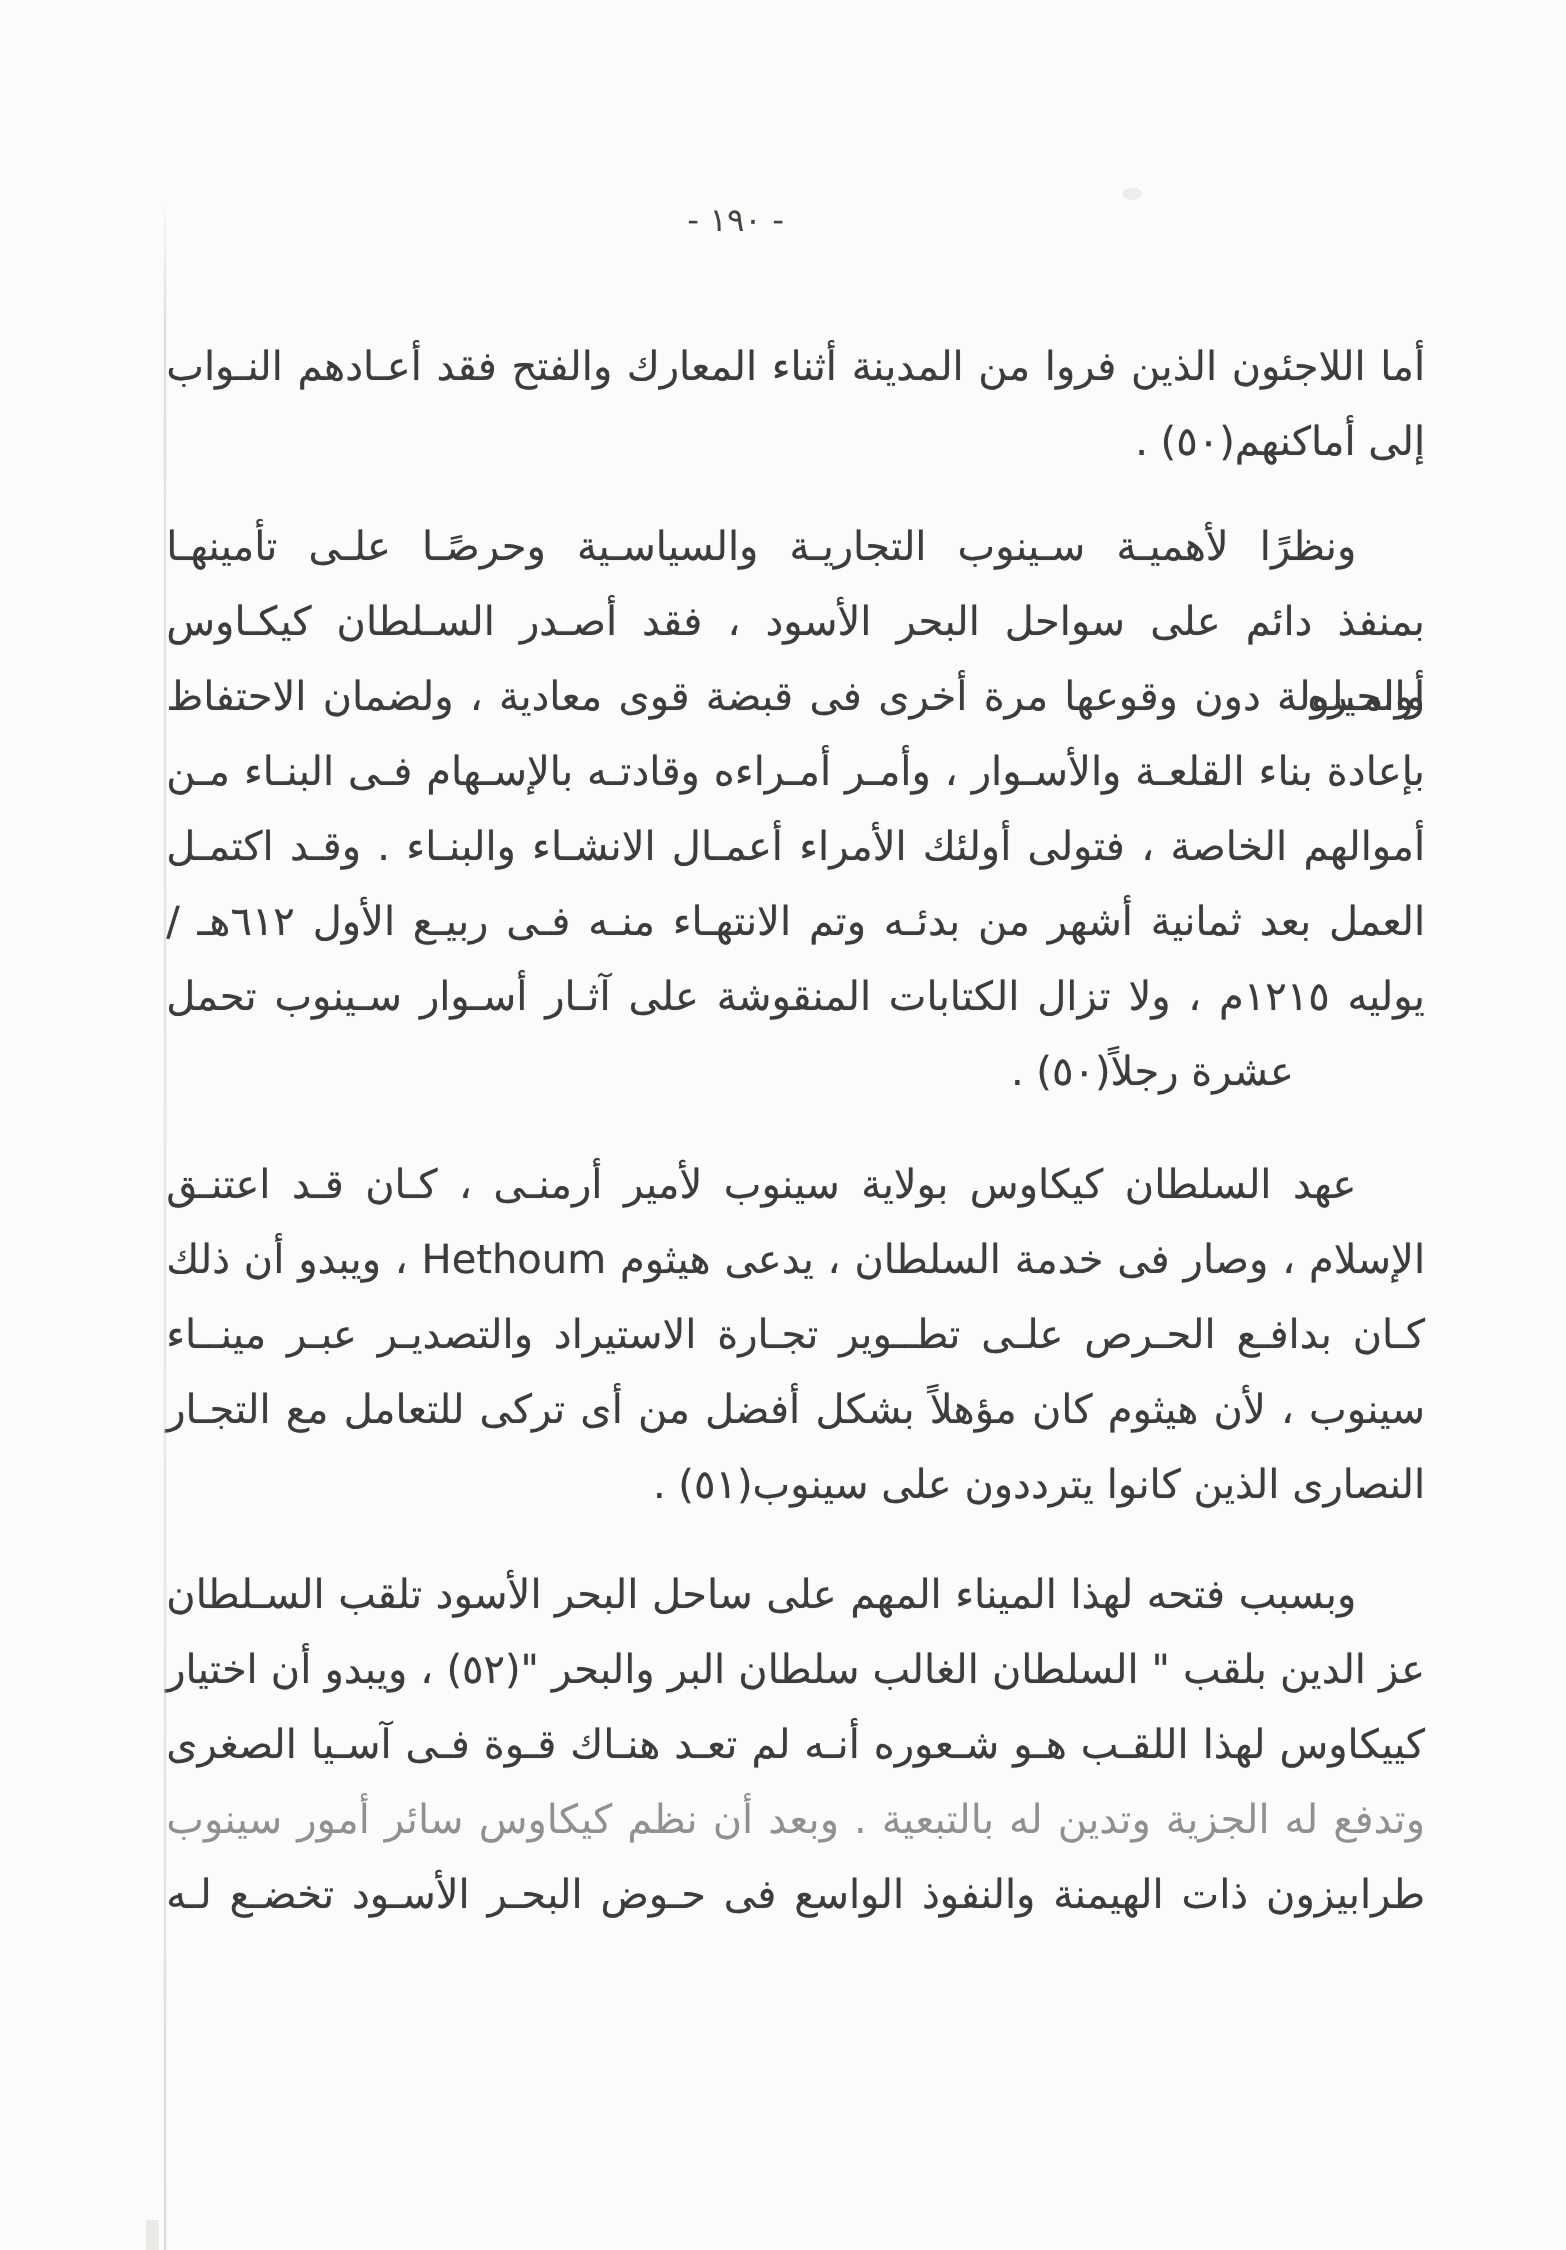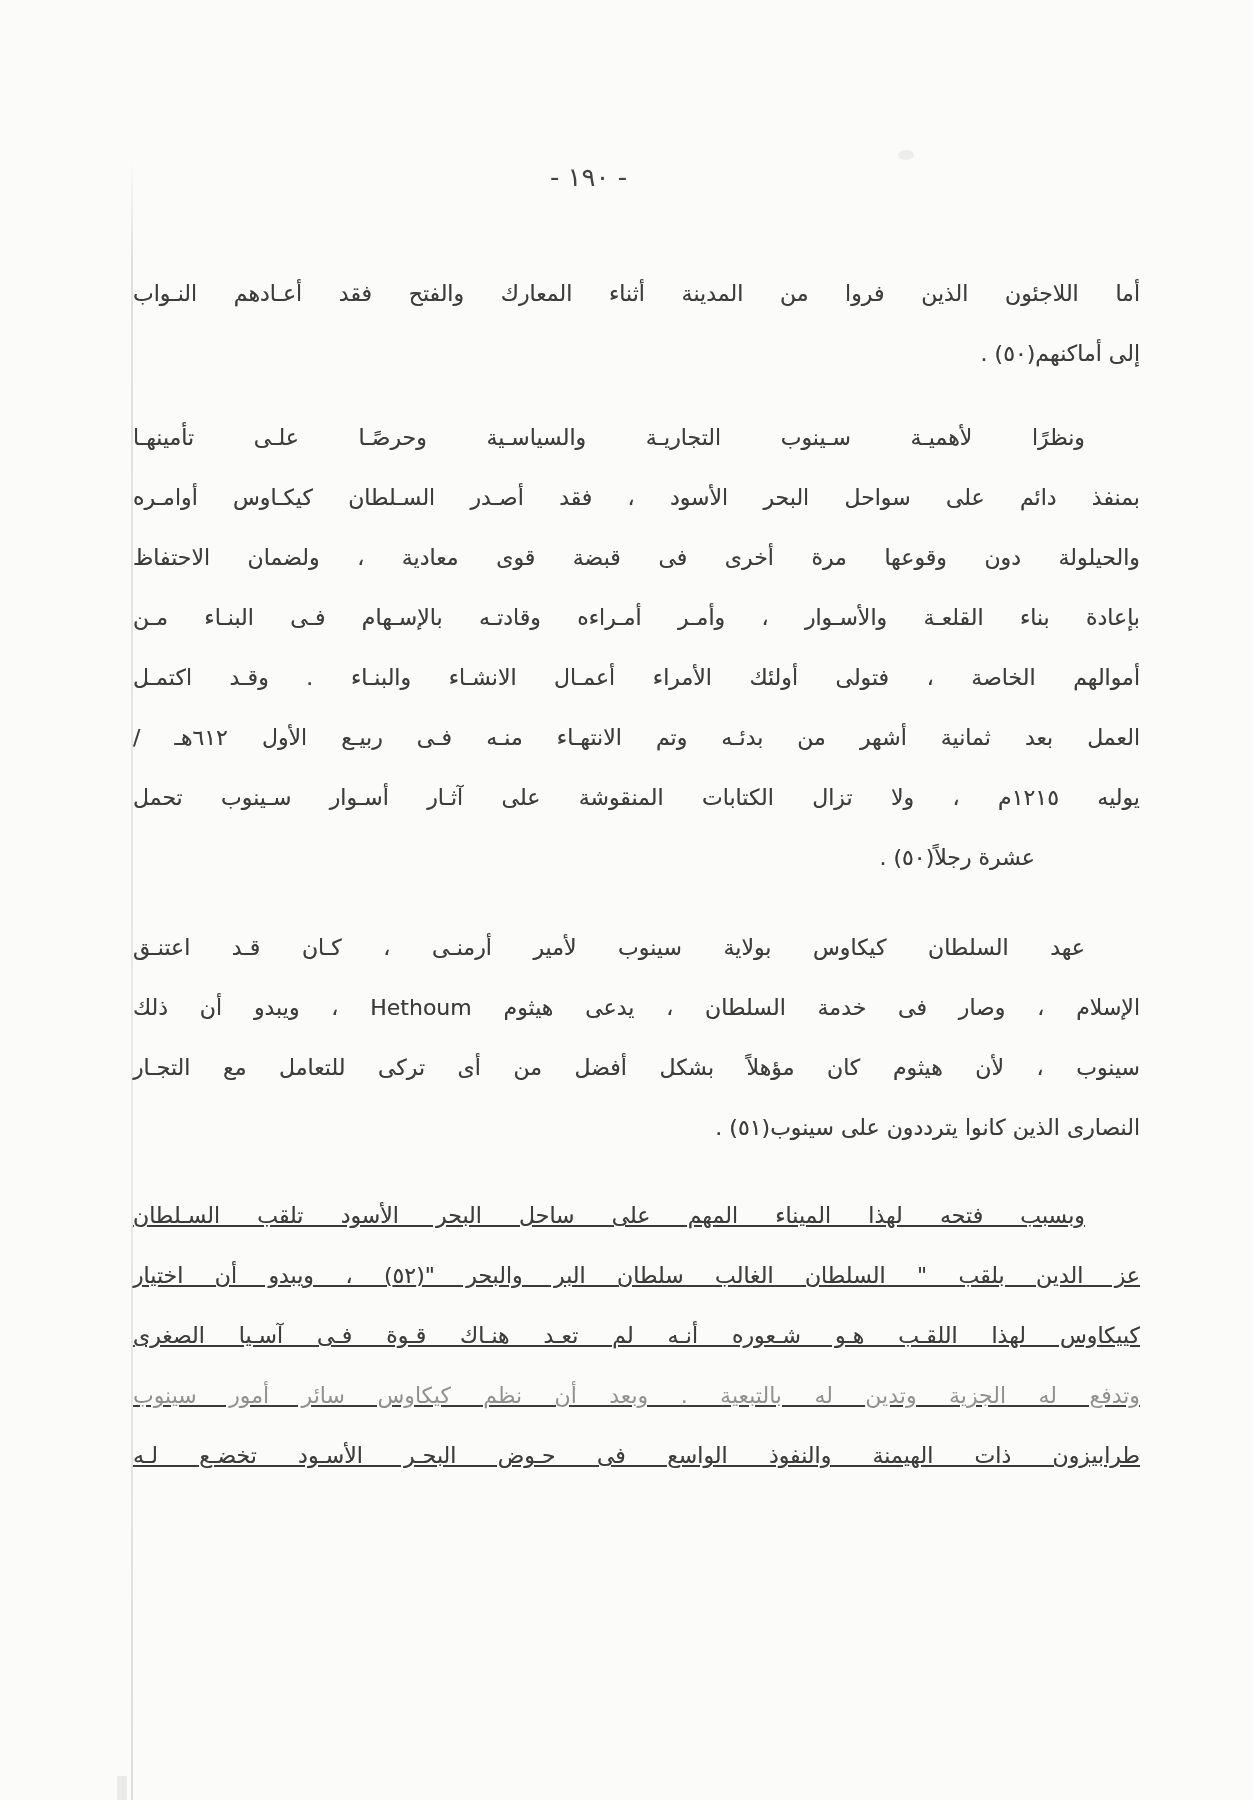--- a/index.html
+++ b/index.html
@@ -64,29 +64,29 @@
     color: #44443f;
     letter-spacing: 6px;
   }
 
   .text-block {
     width: 1007px;
     margin: 0 113px 0 133px;
     direction: rtl;
     unicode-bidi: embed;
     color: #3c3c3a;
-    font-size: 22px;
+    font-size: 32px;
     text-shadow: 0 0 0.6px rgba(60,60,56,0.5);
   }
 
   .para { margin: 0; }
   .para.p1 { margin-top: 66px; }
   .para.p2 { margin-top: 24px; }
   .para.p3 { margin-top: 30px; }
-  .para.p4 { margin-top: 28px; text-decoration: underline; }
+  .para.p4 { margin-top: 28px; }
 
   .line {
     line-height: 60px;
     height: 60px;
     white-space: nowrap;
   }
   .line.full {
     white-space: normal;
     text-align: justify;
     text-align-last: justify;
@@ -126,20 +126,21 @@
       <div class="line full">بإعادة بناء القلعـة والأسـوار ، وأمـر أمـراءه وقادتـه بالإسـهام فـى البنـاء مـن</div>
       <div class="line full">أموالهم الخاصة ، فتولى أولئك الأمراء أعمـال الانشـاء والبنـاء . وقـد اكتمـل</div>
       <div class="line full">العمل بعد ثمانية أشهر من بدئـه وتم الانتهـاء منـه فـى ربيـع الأول ٦١٢هـ /</div>
       <div class="line full">يوليه ١٢١٥م ، ولا تزال الكتابات المنقوشة على آثـار أسـوار سـينوب تحمل</div>
       <div class="line last deep">عشرة رجلاً(٥٠) .</div>
     </div>
 
     <div class="para p3">
       <div class="line full indent">عهد السلطان كيكاوس بولاية سينوب لأمير أرمنـى ، كـان قـد اعتنـق</div>
       <div class="line full">الإسلام ، وصار فى خدمة السلطان ، يدعى هيثوم Hethoum ، ويبدو أن ذلك</div>
+      <div class="line full">كـان بدافـع الحـرص علـى تطــوير تجـارة الاستيراد والتصديـر عبـر مينــاء</div>
       <div class="line full">سينوب ، لأن هيثوم كان مؤهلاً بشكل أفضل من أى تركى للتعامل مع التجـار</div>
       <div class="line last">النصارى الذين كانوا يترددون على سينوب(٥١) .</div>
     </div>
 
     <div class="para p4">
       <div class="line full indent">وبسبب فتحه لهذا الميناء المهم على ساحل البحر الأسود تلقب السـلطان</div>
       <div class="line full">عز الدين بلقب " السلطان الغالب سلطان البر والبحر "(٥٢) ، ويبدو أن اختيار</div>
       <div class="line full">كييكاوس لهذا اللقـب هـو شـعوره أنـه لم تعـد هنـاك قـوة فـى آسـيا الصغرى</div>
       <div class="line full faded">وتدفع له الجزية وتدين له بالتبعية . وبعد أن نظم كيكاوس سائر أمور سينوب</div>
       <div class="line full">طرابيزون ذات الهيمنة والنفوذ الواسع فى حـوض البحـر الأسـود تخضـع لـه</div>

